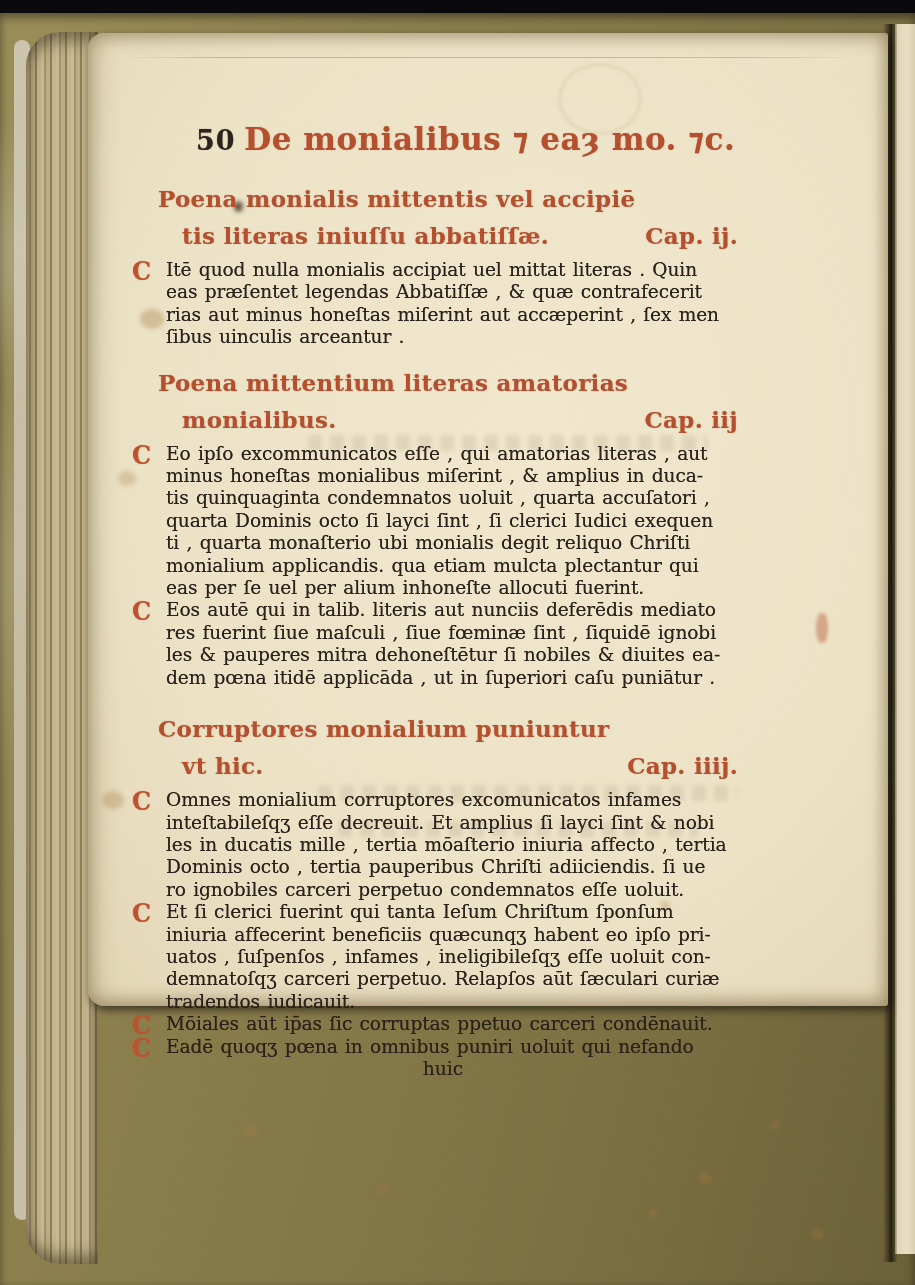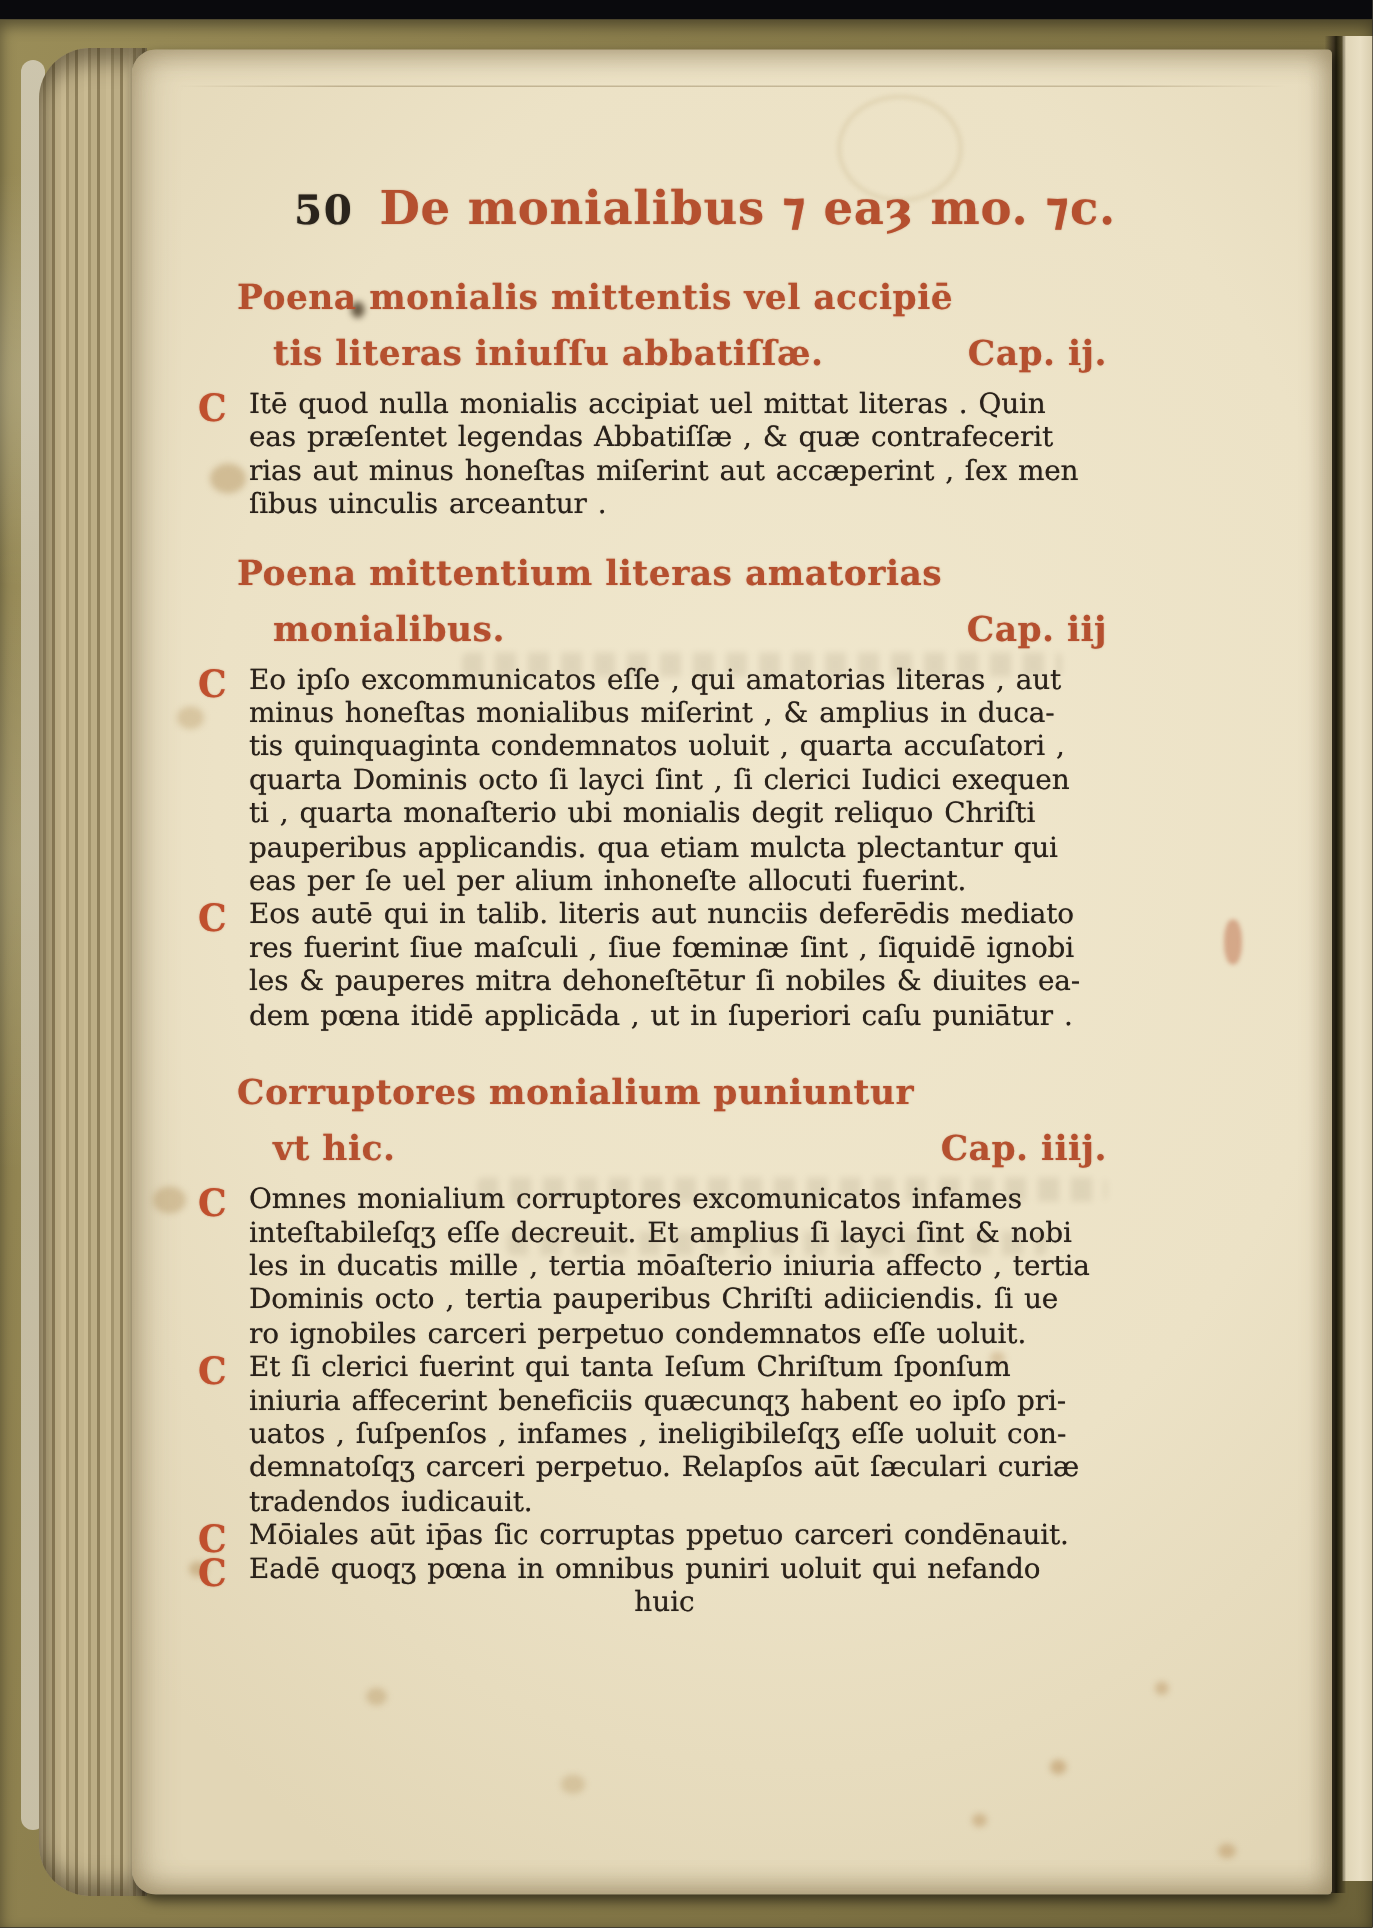--- a/index.html
+++ b/index.html
@@ -21,41 +21,41 @@
   .edges{position:absolute;left:26px;top:32px;width:72px;height:1232px;
          border-radius:34px 0 0 34px;
          background:repeating-linear-gradient(90deg,#c9ba92 0 3px,#a2936c 3px 5px,#bcad85 5px 9px,#8d7e59 9px 11px,#c3b48c 11px 15px);
          box-shadow:inset 0 10px 14px rgba(60,50,30,.5),inset 0 -10px 14px rgba(60,50,30,.5);}
   
   .gutter{position:absolute;right:18px;top:24px;width:14px;height:1238px;
          background:linear-gradient(90deg,rgba(40,32,18,0),#3a3220 45%,#24200f 55%,rgba(60,50,30,.2));}
   .next-leaf{position:absolute;right:0;top:24px;width:20px;height:1230px;
          background:linear-gradient(90deg,#ded3b4,#e9dfc4 60%,#d8cdae);}
   
-  .page{position:absolute;left:88px;top:33px;width:800px;height:1230px;
+  .page{position:absolute;left:88px;top:33px;width:800px;height:973px;
         border-radius:16px 3px 3px 16px;
         background:
           radial-gradient(ellipse 700px 900px at 55% 40%,#f0e7cd 0%,#ece2c6 55%,#e2d6b6 90%),
           #ece2c6;
         box-shadow:inset 10px 0 22px rgba(120,100,60,.28),inset -8px 0 14px rgba(100,80,45,.22),
                    inset 0 8px 14px rgba(120,100,60,.2),inset 0 -8px 14px rgba(120,100,60,.25),
                    2px 4px 8px rgba(0,0,0,.55);}
   .crease{position:absolute;left:30px;top:24px;width:740px;height:1px;
         background:linear-gradient(90deg,transparent,rgba(130,110,70,.4) 15%,rgba(130,110,70,.35) 85%,transparent);}
   
   .stain{position:absolute;border-radius:50%;filter:blur(2px);pointer-events:none;}
   .ring{position:absolute;border-radius:50%;border:3px solid rgba(170,140,80,.15);filter:blur(1.5px);}
   .smear{position:absolute;border-radius:45%;filter:blur(1.5px);}
   .ghost{position:absolute;filter:blur(2px);opacity:.13;background:repeating-linear-gradient(90deg,#7c6c4e 0 14px,transparent 14px 22px);height:16px;border-radius:4px;}
   
   .text-area{position:absolute;left:48px;top:88px;width:616px;color:#29211a;}
   .running-row{display:flex;align-items:baseline;height:44px;}
   .pagenum{margin-left:60px;font-size:27px;font-weight:bold;color:#2a241c;letter-spacing:1px;
            text-shadow:0 0 1px rgba(40,30,20,.5);}
-  .running-title{flex:1;text-align:right;font-size:31px;font-weight:bold;color:#b5502f;
+  .running-title{flex:1;text-align:center;font-size:31px;font-weight:bold;color:#b5502f;
            letter-spacing:.5px;text-shadow:0 0 1px rgba(170,70,40,.55);padding-right:8px;}
   .heading{color:#b5502f;font-weight:bold;font-size:23px;line-height:37px;
            margin:15px 0 5px 0;text-shadow:0 0 1px rgba(170,70,40,.5);letter-spacing:.3px;}
   .heading.big-gap{margin-top:21px;}
   .h-line{display:flex;justify-content:space-between;padding-left:22px;padding-right:4px;}
   .h-line.second{padding-left:46px;padding-right:14px;}
   .paragraph{position:relative;padding-left:30px;margin:0;}
   .pilcrow{position:absolute;left:-4px;top:-2px;color:#c0502e;font-size:24px;font-weight:bold;
            text-shadow:0 0 1px rgba(180,70,40,.6);transform:scaleY(1.05);}
   .t-line{font-size:18.6px;line-height:22.4px;word-spacing:1.5px;letter-spacing:-0.1px;
@@ -127,21 +127,21 @@
               <span>Cap. iij</span>
             </div>
           </div>
           <div class="paragraph">
             <span class="pilcrow">C</span>
             <div class="t-line">Eo ipſo excommunicatos eſſe , qui amatorias literas , aut</div>
             <div class="t-line">minus honeſtas monialibus miſerint , &amp; amplius in duca-</div>
             <div class="t-line">tis quinquaginta condemnatos uoluit , quarta accuſatori ,</div>
             <div class="t-line">quarta Dominis octo ſi layci ſint , ſi clerici Iudici exequen</div>
             <div class="t-line">ti , quarta monaſterio ubi monialis degit reliquo Chriſti</div>
-            <div class="t-line">pauperibus applicandis. qua etiam mulcta plectantur qui</div>
+            <div class="t-line">monialium applicandis. qua etiam mulcta plectantur qui</div>
             <div class="t-line">eas per ſe uel per alium inhoneſte allocuti fuerint.</div>
           </div>
           <div class="paragraph">
             <span class="pilcrow">C</span>
             <div class="t-line">Eos autē qui in talib. literis aut nunciis deferēdis mediato</div>
             <div class="t-line">res fuerint ſiue maſculi , ſiue fœminæ ſint , ſiquidē ignobi</div>
             <div class="t-line">les &amp; pauperes mitra dehoneſtētur ſi nobiles &amp; diuites ea-</div>
             <div class="t-line">dem pœna itidē applicāda , ut in ſuperiori caſu puniātur .</div>
           </div>
           <div class="heading big-gap">

